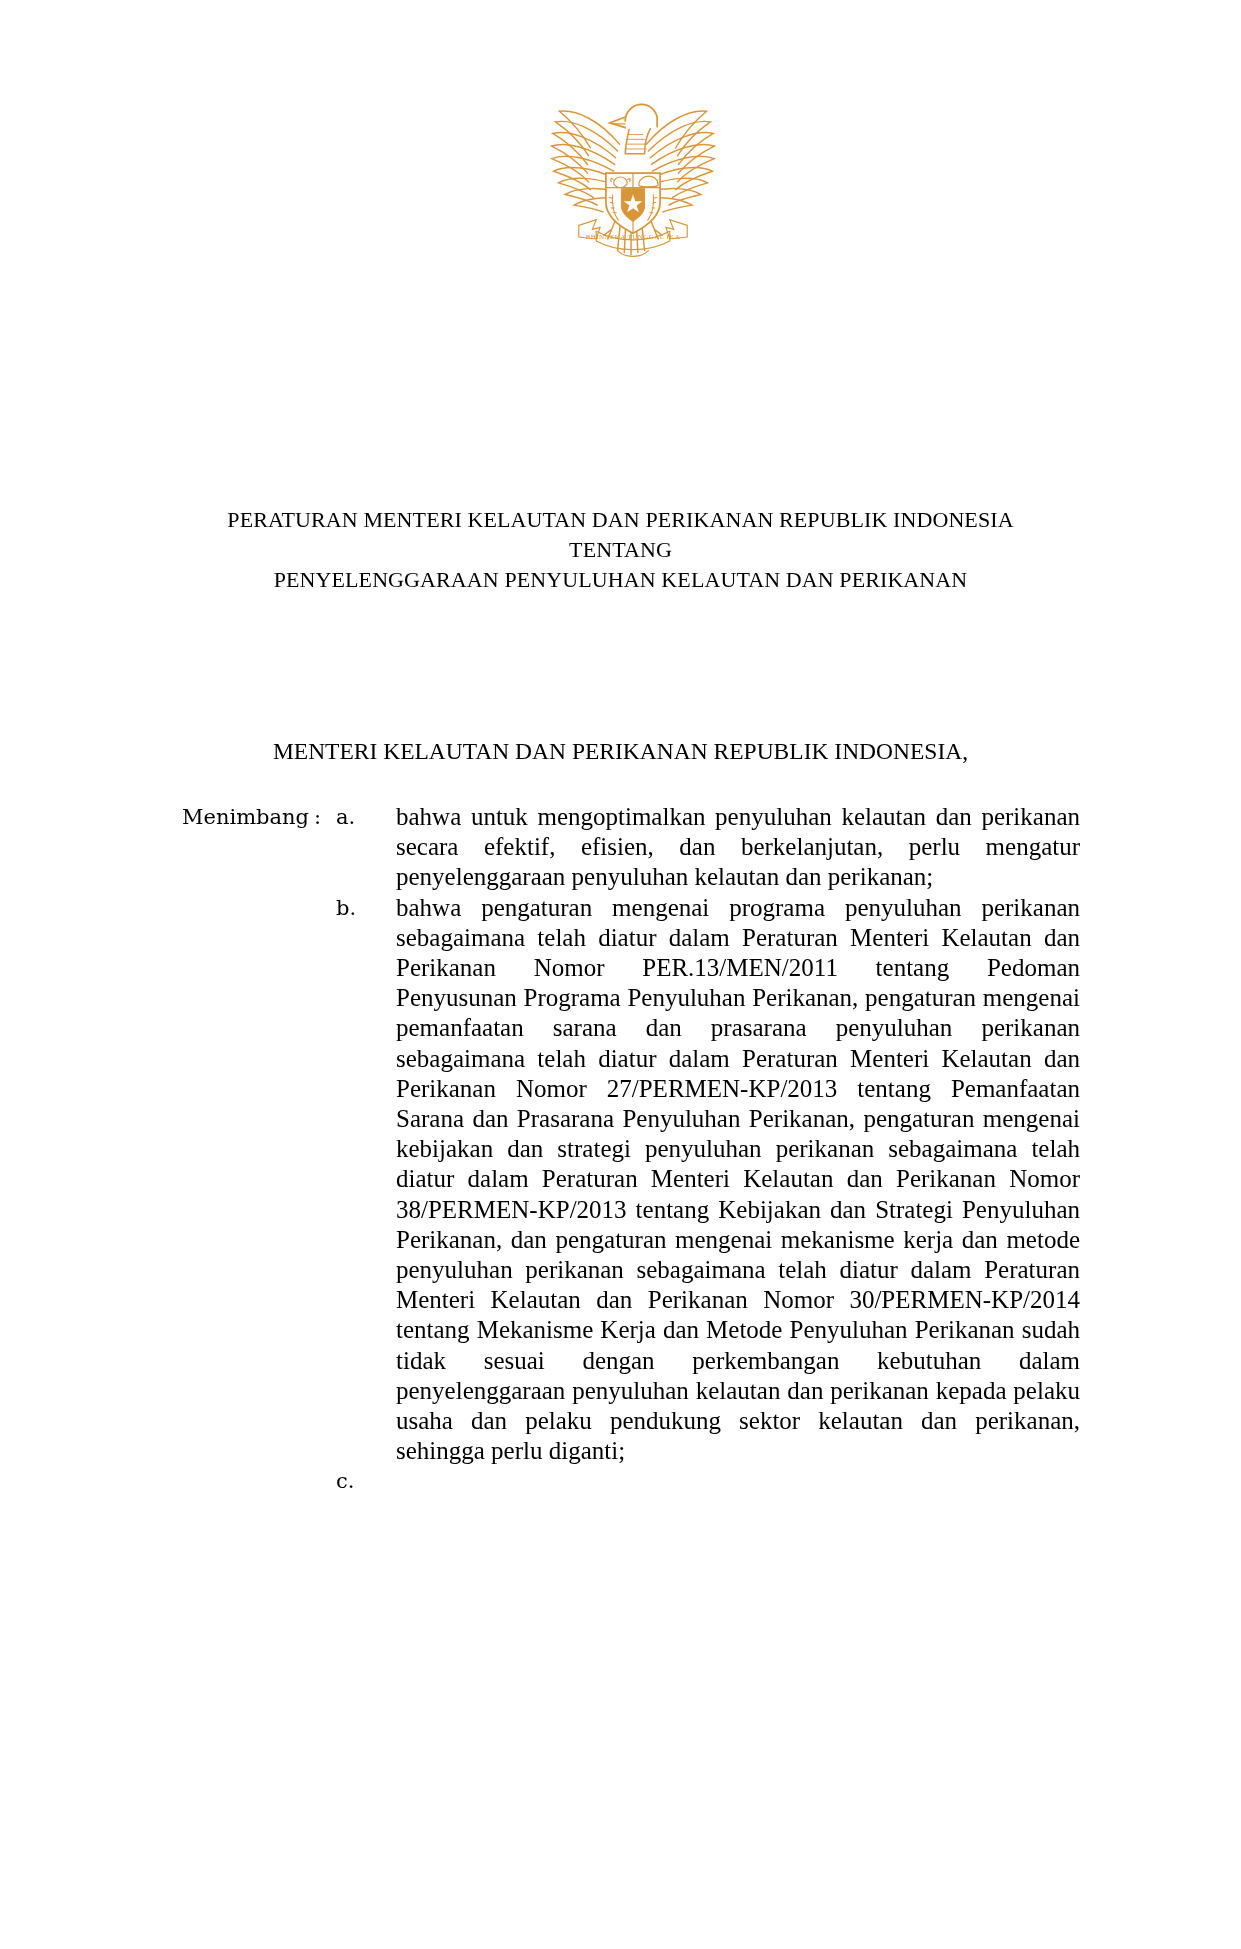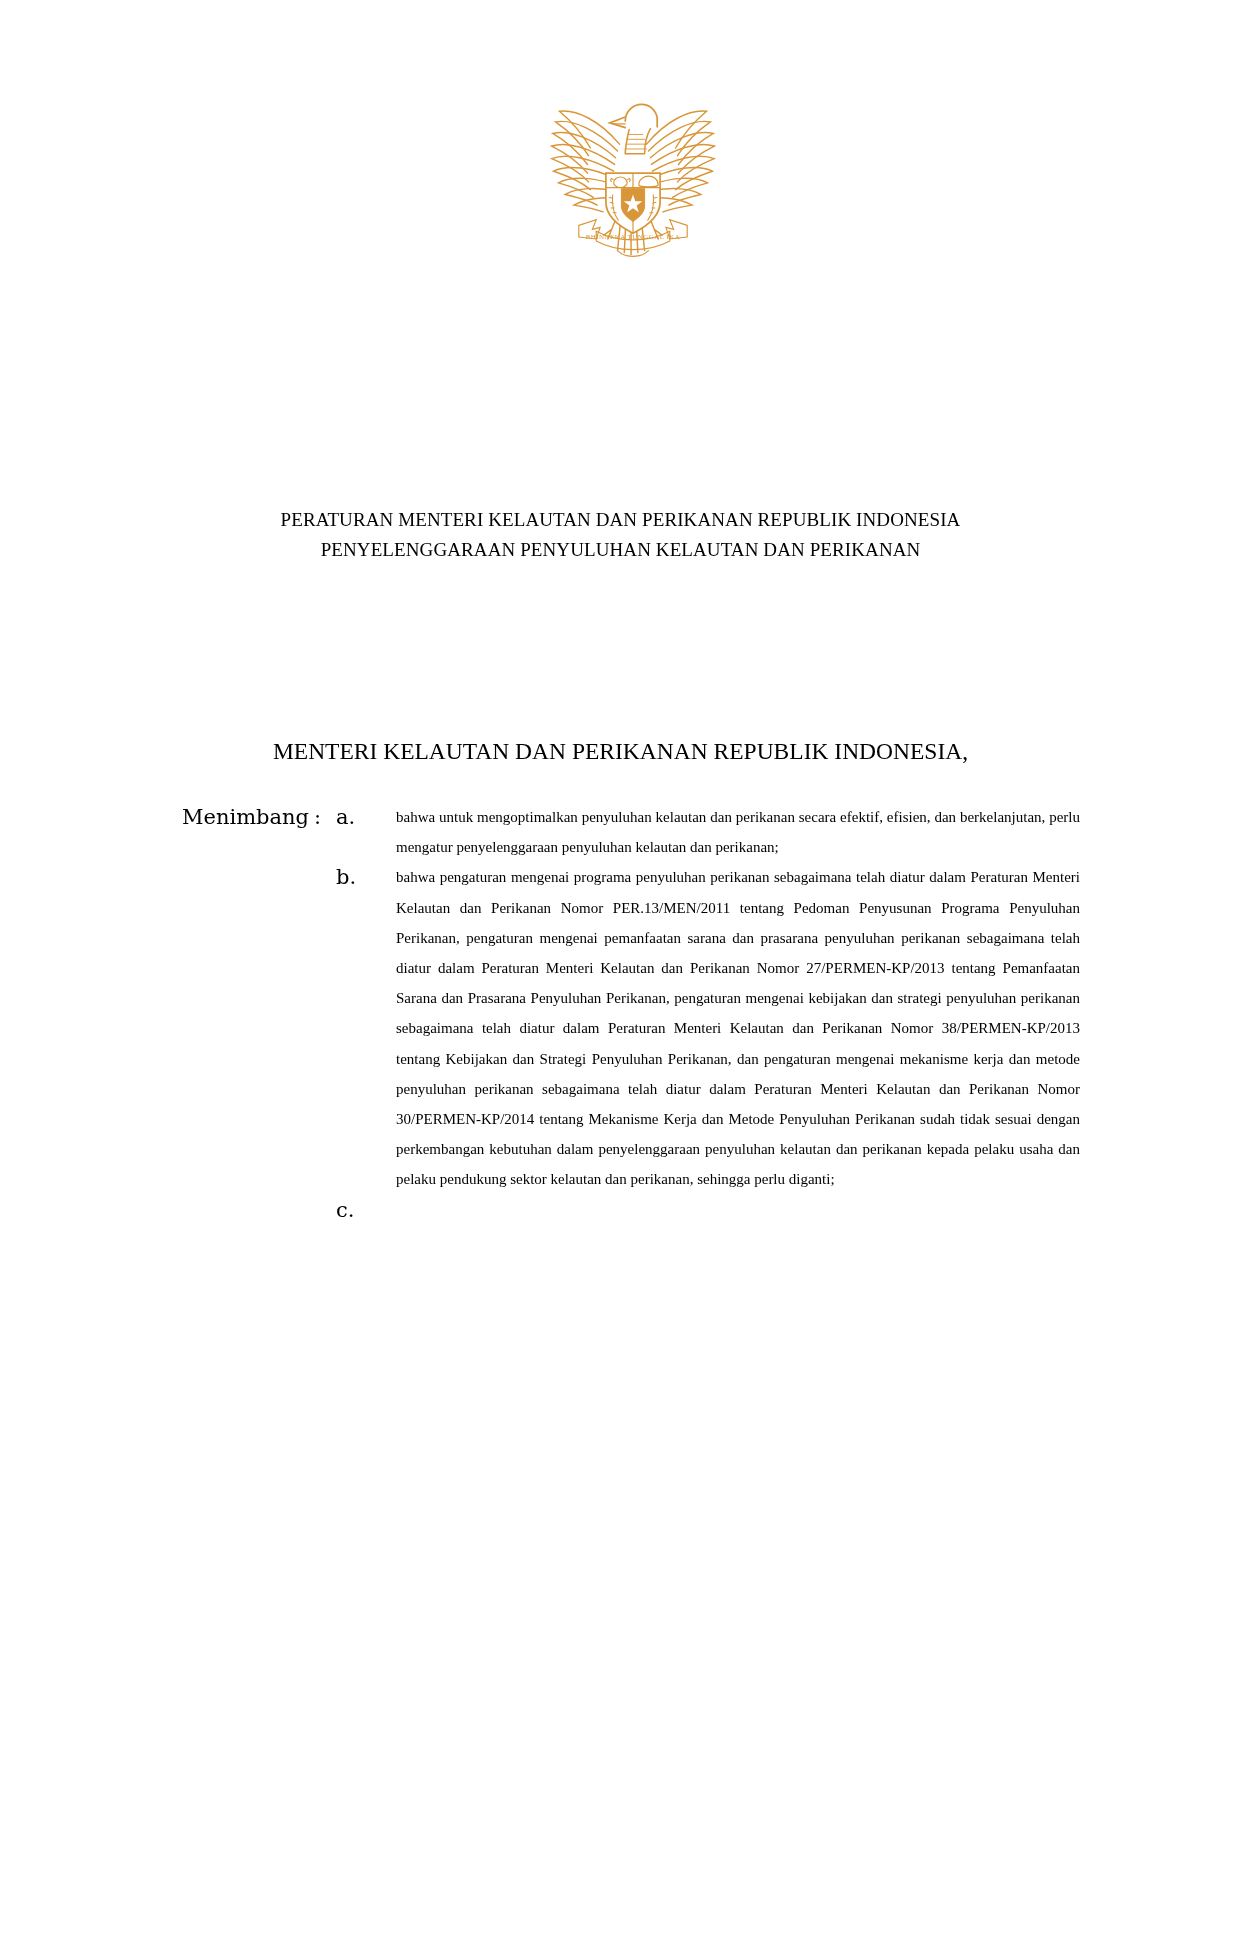--- a/index.html
+++ b/index.html
@@ -36,21 +36,21 @@
 
   
   .title-block {
     position: absolute;
     top: 505px;
     left: 0;
     width: 100%;
     text-align: center;
   }
   .title-line {
-    font-size: 19px;
+    font-size: 22px;
     line-height: 30px;
     letter-spacing: 0.1px;
     white-space: nowrap;
   }
 
   .invocation {
     position: absolute;
     top: 655px;
     left: 0;
     width: 100%;
@@ -97,21 +97,21 @@
   }
   .cons-marker {
     flex: 0 0 60px;
     font-family: "DejaVu Serif", "Liberation Serif", serif;
     font-size: 21px;
     line-height: 30.2px;
   }
   .cons-text {
     flex: 0 0 684px;
     width: 684px;
-    font-size: 15px;
+    font-size: 25px;
     line-height: 30.2px;
     text-align: justify;
     text-justify: inter-word;
     hyphens: none;
   }
   .cons-row.sub .cons-label,
   .cons-row.sub .cons-colon {
     visibility: hidden;
   }
   .cons-row.sub {
@@ -210,20 +210,21 @@
         </g>
 
       </g>
 
       <text x="100" y="156" text-anchor="middle" font-family="Liberation Serif, serif" font-size="7.2" fill="#D99638" letter-spacing="0.5">BHINNEKA TUNGGAL IKA</text>
     </svg>
   </div>
 
   <div class="title-block">
     <div class="title-line">PERATURAN MENTERI KELAUTAN DAN PERIKANAN REPUBLIK INDONESIA</div>
+    <div class="title-line">TENTANG</div>
     <div class="title-line">PENYELENGGARAAN PENYULUHAN KELAUTAN DAN PERIKANAN</div>
   </div>
 
 
   <div class="authority">MENTERI KELAUTAN DAN PERIKANAN REPUBLIK INDONESIA,</div>
 
   <div class="considerans">
 
     <div class="cons-row">
       <div class="cons-label">Menimbang</div>

